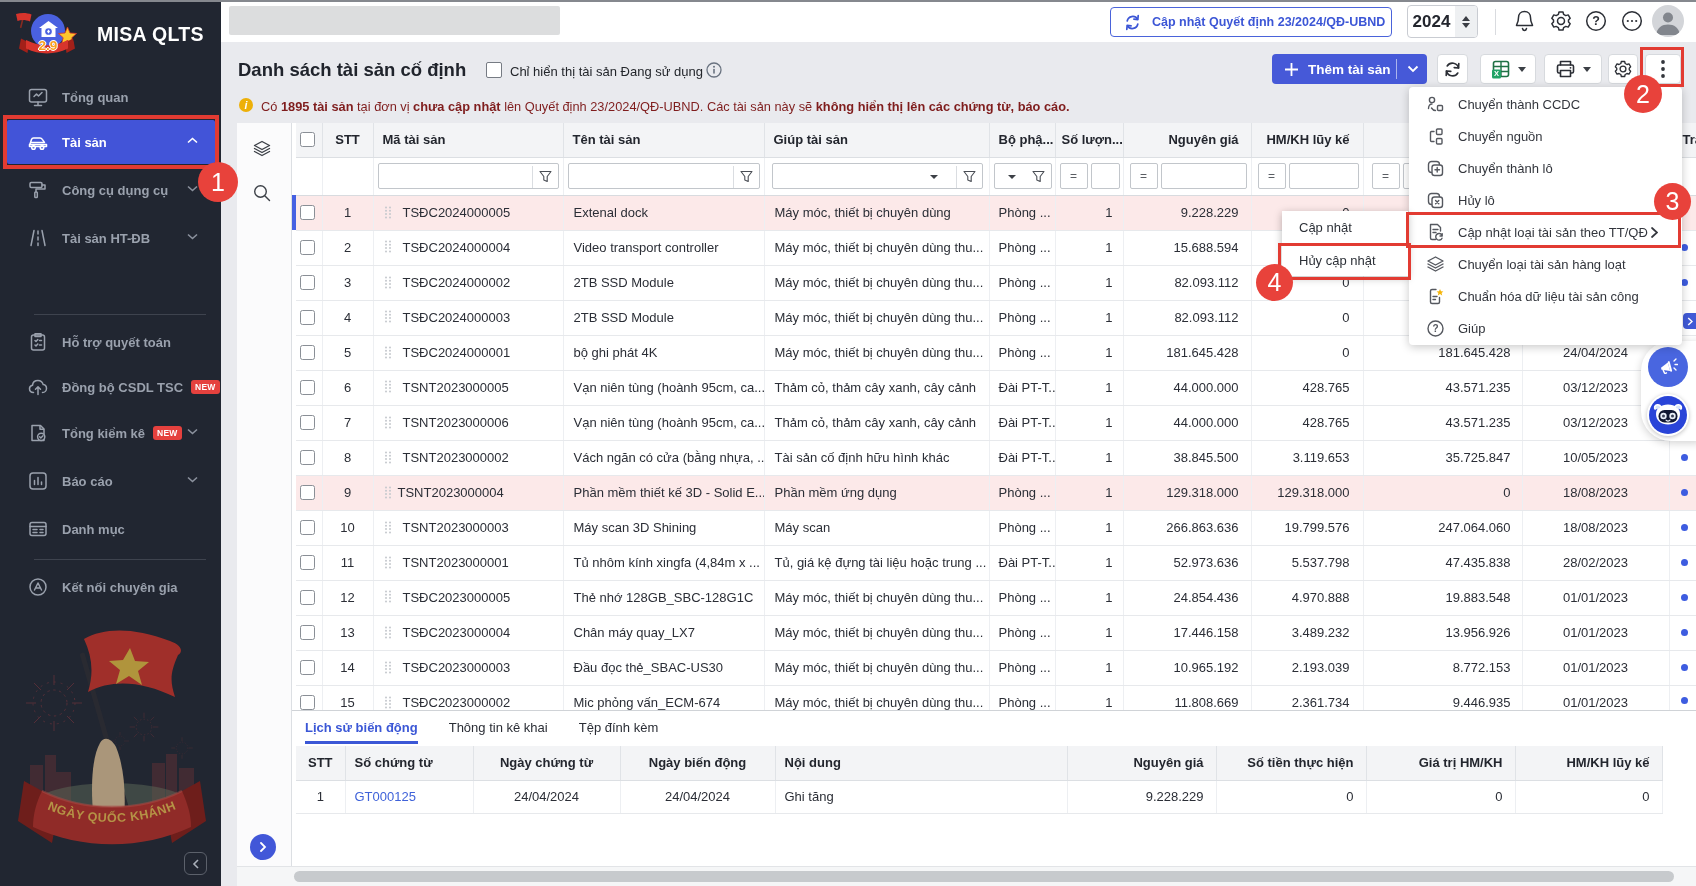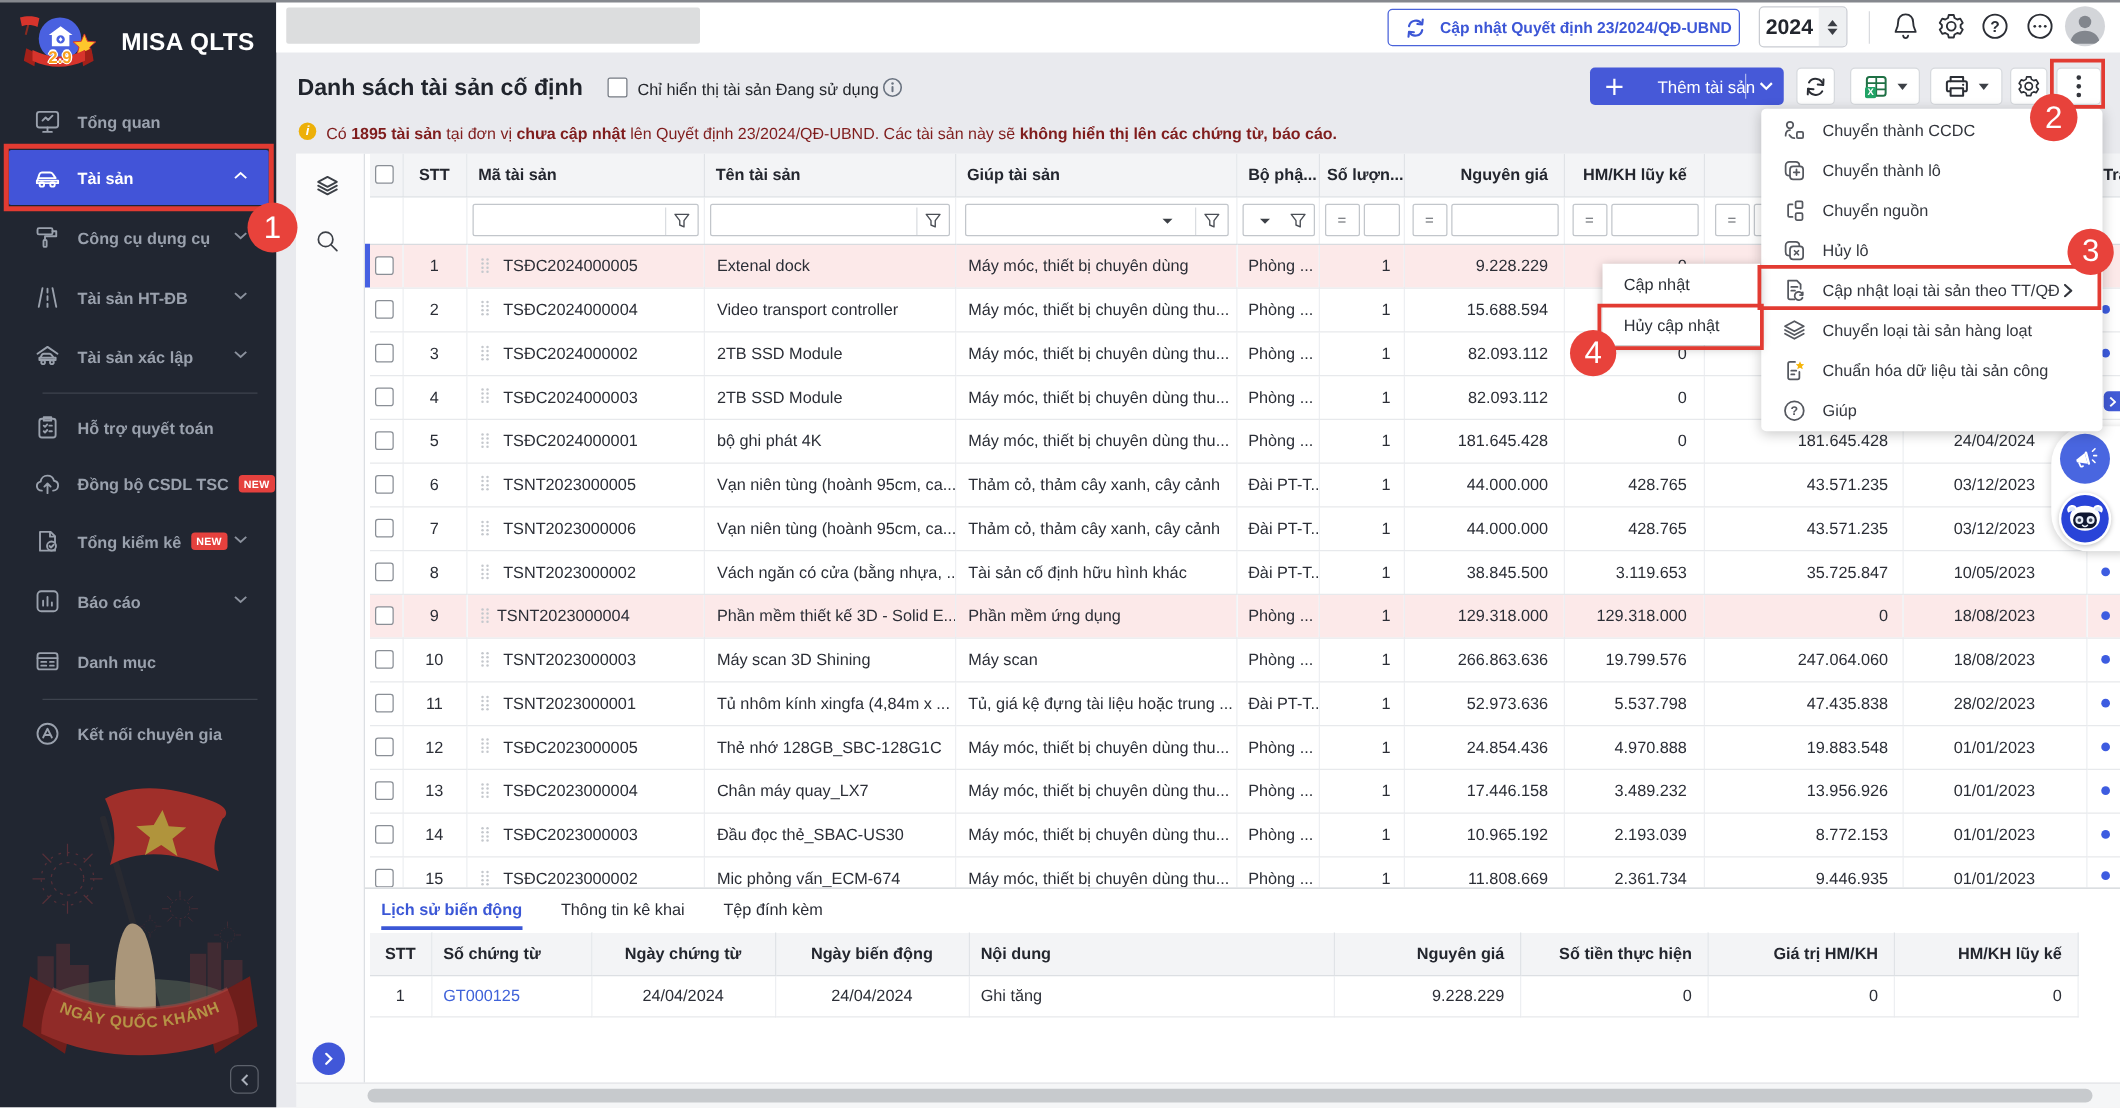--- a/index.html
+++ b/index.html
@@ -80,31 +80,20 @@
         </svg>
       </span>Công cụ dụng cụ<svg class="chev" width="11" height="7" viewBox="0 0 11 7">
         <path d="M1 1.5 L5.5 5.5 L10 1.5" stroke="#8b919d" stroke-width="1.6" fill="none"></path>
       </svg></div>
 <div class="nav" style="top:215px"><span class="ico">
         <svg viewBox="0 0 20 20">
           <path d="M6 2.5 L3 17.5 M14 2.5 L17 17.5" stroke="#9aa1ad" stroke-width="1.5" fill="none" stroke-linecap="round" stroke-linejoin="round"></path>
           <path d="M10 3 V6 M10 9 V12 M10 15 V17.5" stroke="#9aa1ad" stroke-width="1.5" fill="none" stroke-linecap="round" stroke-linejoin="round"></path>
         </svg>
       </span>Tài sản HT-ĐB<svg class="chev" width="11" height="7" viewBox="0 0 11 7">
-        <path d="M1 1.5 L5.5 5.5 L10 1.5" stroke="#8b919d" stroke-width="1.6" fill="none"></path>
-      </svg></div>
-<div class="nav" style="top:262px"><span class="ico">
-        <svg viewBox="0 0 20 20">
-          <path d="M2 8 L10 2.5 L18 8" stroke="#9aa1ad" stroke-width="1.5" fill="none" stroke-linecap="round" stroke-linejoin="round"></path>
-          <path d="M4.5 11 L5.5 8.8 C5.8 8.2 6.3 8 7 8 H11.5 C12.3 8 12.8 8.3 13.2 8.9 L14.8 11" stroke="#9aa1ad" stroke-width="1.5" fill="none" stroke-linecap="round" stroke-linejoin="round"></path>
-          <path d="M3.5 11.2 H16.5 V13 H3.5 Z" stroke="#9aa1ad" stroke-width="1.5" fill="none" stroke-linecap="round" stroke-linejoin="round"></path>
-          <circle cx="6.5" cy="14.8" r="1.5" stroke="#9aa1ad" stroke-width="1.5" fill="none" stroke-linecap="round" stroke-linejoin="round"></circle>
-          <circle cx="13.5" cy="14.8" r="1.5" stroke="#9aa1ad" stroke-width="1.5" fill="none" stroke-linecap="round" stroke-linejoin="round"></circle>
-        </svg>
-      </span>Tài sản xác lập<svg class="chev" width="11" height="7" viewBox="0 0 11 7">
         <path d="M1 1.5 L5.5 5.5 L10 1.5" stroke="#8b919d" stroke-width="1.6" fill="none"></path>
       </svg></div>
 <div class="divi" style="top:314px"></div>
 <div class="nav" style="top:319px"><span class="ico">
         <svg viewBox="0 0 20 20">
           <rect x="3.5" y="3" width="13" height="15" rx="2" stroke="#9aa1ad" stroke-width="1.5" fill="none" stroke-linecap="round" stroke-linejoin="round"></rect>
           <path d="M7 1.8 H13 V4.5 H7 Z" stroke="#9aa1ad" stroke-width="1.5" fill="none" stroke-linecap="round" stroke-linejoin="round"></path>
           <path d="M7 8.5 L8 9.5 L9.8 7.5 M11.5 8.5 H13.5 M7 13 L8 14 L9.8 12 M11.5 13 H13.5" stroke="#9aa1ad" stroke-width="1.5" fill="none" stroke-linecap="round" stroke-linejoin="round"></path>
         </svg>
       </span>Hỗ trợ quyết toán</div>
@@ -246,21 +235,21 @@
     <circle cx="8" cy="8" r="7" stroke="#6a7380" stroke-width="1.3" fill="none"></circle>
     <circle cx="8" cy="4.8" r="1" fill="#6a7380"></circle>
     <rect x="7.2" y="6.8" width="1.6" height="5" rx=".8" fill="#6a7380"></rect>
   </svg>
 <div class="ab" style="left:239px;top:98px;width:14px;height:14px;border-radius:50%;background:#edb008;color:#fff;font-size:10.5px;font-weight:700;font-style:italic;display:flex;align-items:center;justify-content:center">i</div>
 <div class="ab" style="left:261px;top:99px;font-size:12.8px;color:#7f1d1d">Có <b>1895 tài sản</b> tại đơn vị <b>chưa cập nhật</b> lên Quyết định 23/2024/QĐ-UBND. Các tài sản này sẽ <b>không hiển thị lên các chứng từ, báo cáo.</b></div>
 <div class="ab" style="left:1272px;top:54px;width:155px;height:30px;border-radius:4px;background:#4659d8;display:flex;align-items:center;color:#fff">
 <svg style="margin-left:12px" width="15" height="15" viewBox="0 0 15 15">
       <path d="M7.5 1 V14 M1 7.5 H14" stroke="#fff" stroke-width="1.8"></path>
     </svg>
-<span style="margin-left:27px;font-size:13.5px;font-weight:400;white-space:nowrap">Thêm tài sản</span>
+<span style="margin-left:9px;font-size:13.5px;font-weight:700;white-space:nowrap">Thêm tài sản</span>
 <div style="position:absolute;left:124px;top:5px;width:1px;height:20px;background:rgba(255,255,255,.55)"></div>
 <svg style="position:absolute;left:135px;top:11px" width="12" height="8" viewBox="0 0 12 8">
       <path d="M1.5 1.5 L6 6 L10.5 1.5" stroke="#fff" stroke-width="1.8" fill="none"></path>
     </svg>
 </div>
 <div class="tbtn" style="left:1437px;width:31px">
     <svg width="19" height="19" viewBox="0 0 19 19">
       <path d="M15.5 8 A6.2 6.2 0 0 0 4.2 6 M3.5 11 A6.2 6.2 0 0 0 14.8 13" stroke="#2b2e35" stroke-width="1.6" fill="none" stroke-linecap="round" stroke-linejoin="round"></path>
       <path d="M15.8 3.5 L15.6 8 L11.2 7.6 M3.2 15.5 L3.4 11 L7.8 11.4" stroke="#2b2e35" stroke-width="1.6" fill="none" stroke-linecap="round" stroke-linejoin="round"></path>
     </svg>
@@ -963,32 +952,32 @@
     <div class="mi" style="position:relative"><span class="ico">
         <svg viewBox="0 0 19 19">
           <circle cx="6" cy="5" r="2.6" stroke="#55585f" stroke-width="1.4" fill="none" stroke-linecap="round" stroke-linejoin="round"></circle>
           <path d="M2.5 13.5 C2.5 10.5 4 9 6 9" stroke="#55585f" stroke-width="1.4" fill="none" stroke-linecap="round" stroke-linejoin="round"></path>
           <path d="M5.5 13 C6.5 14.5 8 15.5 9.5 15.5" stroke="#55585f" stroke-width="1.4" fill="none" stroke-linecap="round" stroke-linejoin="round"></path>
           <rect x="11.5" y="10.5" width="5" height="5" rx="1" stroke="#55585f" stroke-width="1.4" fill="none" stroke-linecap="round" stroke-linejoin="round"></rect>
         </svg>
       </span>Chuyển thành CCDC</div>
     <div class="mi" style="position:relative"><span class="ico">
         <svg viewBox="0 0 19 19">
+          <path d="M8 4.5 H5.5 C4.7 4.5 4.5 5 4.5 5.5 V13.5 C4.5 14.3 5 14.5 5.5 14.5 H8" stroke="#55585f" stroke-width="1.4" fill="none" stroke-linecap="round" stroke-linejoin="round"></path>
+          <rect x="10.5" y="2" width="5.5" height="5.5" rx="1" stroke="#55585f" stroke-width="1.4" fill="none" stroke-linecap="round" stroke-linejoin="round"></rect>
+          <rect x="10.5" y="11.5" width="5.5" height="5.5" rx="1" stroke="#55585f" stroke-width="1.4" fill="none" stroke-linecap="round" stroke-linejoin="round"></rect>
+        </svg>
+      </span>Chuyển nguồn</div>
+    <div class="mi" style="position:relative"><span class="ico">
+        <svg viewBox="0 0 19 19">
           <path d="M5.5 13.5 C4 13.5 2.5 12.5 2.5 10.5 V5.5 C2.5 3.8 4 2.5 5.5 2.5 H10.5 C12 2.5 13.5 3.5 13.5 5.5" stroke="#55585f" stroke-width="1.4" fill="none" stroke-linecap="round" stroke-linejoin="round"></path>
           <rect x="6" y="6" width="10.5" height="10.5" rx="2.5" stroke="#55585f" stroke-width="1.4" fill="none" stroke-linecap="round" stroke-linejoin="round"></rect>
           <path d="M11.2 8.5 V13 M9 10.8 H13.5" stroke="#55585f" stroke-width="1.4" fill="none" stroke-linecap="round" stroke-linejoin="round"></path>
         </svg>
       </span>Chuyển thành lô</div>
-    <div class="mi" style="position:relative"><span class="ico">
-        <svg viewBox="0 0 19 19">
-          <path d="M8 4.5 H5.5 C4.7 4.5 4.5 5 4.5 5.5 V13.5 C4.5 14.3 5 14.5 5.5 14.5 H8" stroke="#55585f" stroke-width="1.4" fill="none" stroke-linecap="round" stroke-linejoin="round"></path>
-          <rect x="10.5" y="2" width="5.5" height="5.5" rx="1" stroke="#55585f" stroke-width="1.4" fill="none" stroke-linecap="round" stroke-linejoin="round"></rect>
-          <rect x="10.5" y="11.5" width="5.5" height="5.5" rx="1" stroke="#55585f" stroke-width="1.4" fill="none" stroke-linecap="round" stroke-linejoin="round"></rect>
-        </svg>
-      </span>Chuyển nguồn</div>
     <div class="mi" style="position:relative"><span class="ico">
         <svg viewBox="0 0 19 19">
           <path d="M5.5 13.5 C4 13.5 2.5 12.5 2.5 10.5 V5.5 C2.5 3.8 4 2.5 5.5 2.5 H10.5 C12 2.5 13.5 3.5 13.5 5.5" stroke="#55585f" stroke-width="1.4" fill="none" stroke-linecap="round" stroke-linejoin="round"></path>
           <rect x="6" y="6" width="10.5" height="10.5" rx="2.5" stroke="#55585f" stroke-width="1.4" fill="none" stroke-linecap="round" stroke-linejoin="round"></rect>
           <path d="M9.6 9.6 L12.8 12.8 M12.8 9.6 L9.6 12.8" stroke="#55585f" stroke-width="1.4" fill="none" stroke-linecap="round" stroke-linejoin="round"></path>
         </svg>
       </span>Hủy lô</div>
     <div class="mi" style="position:relative"><span class="ico">
         <svg viewBox="0 0 19 19">
           <path d="M14.5 8 V4.5 L11.5 1.5 H4.5 V15 C4.5 16 5 16.5 6 16.5 H9.5" stroke="#55585f" stroke-width="1.4" fill="none" stroke-linecap="round" stroke-linejoin="round"></path>

